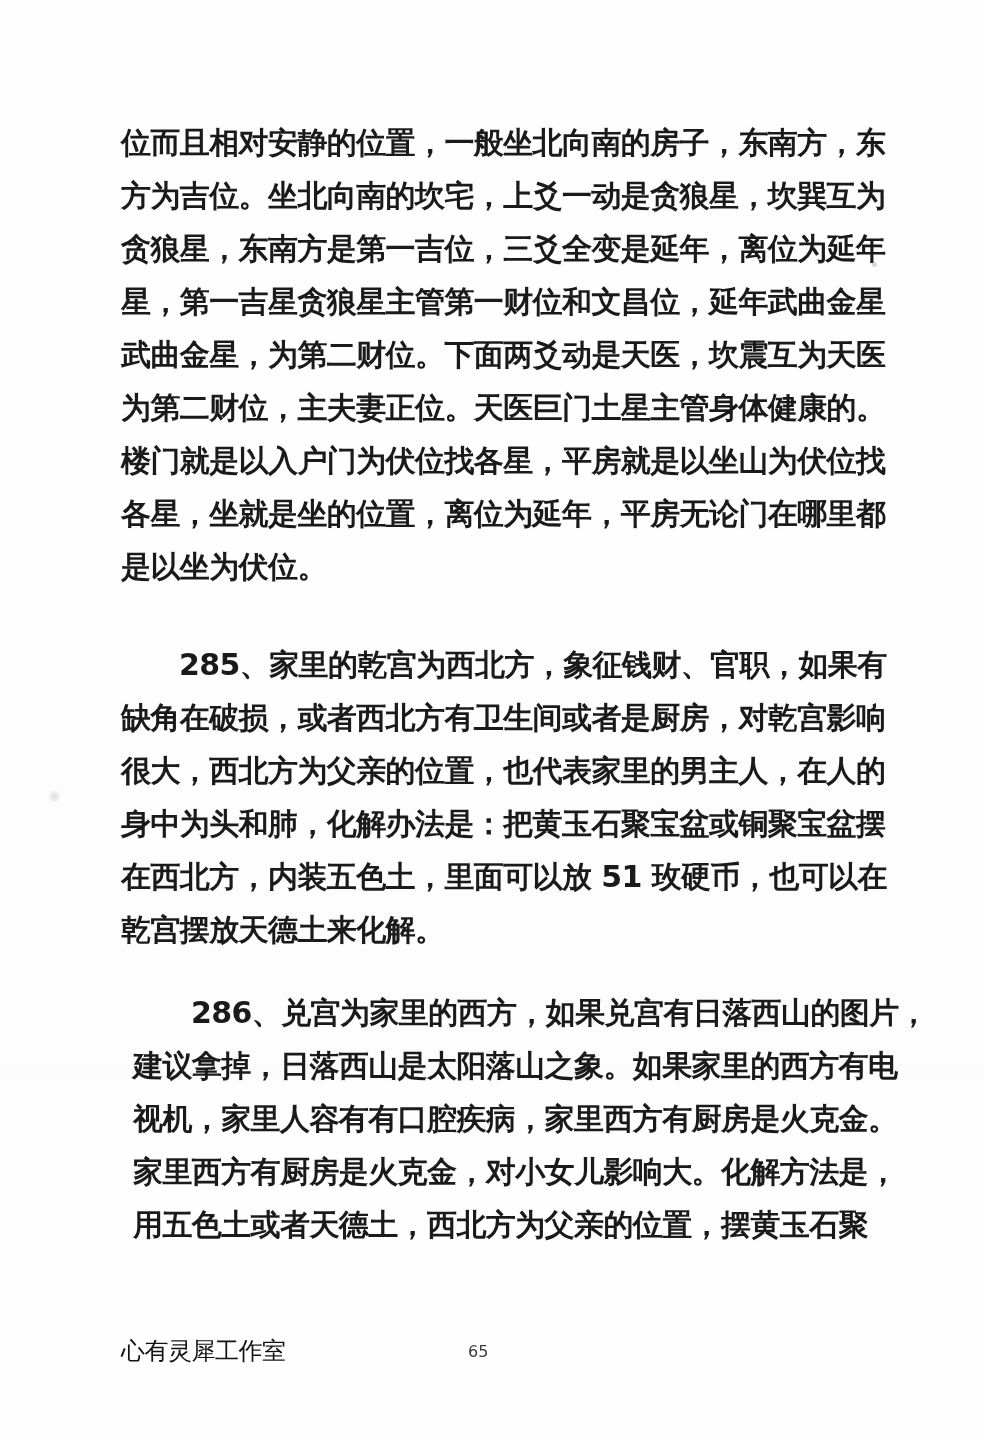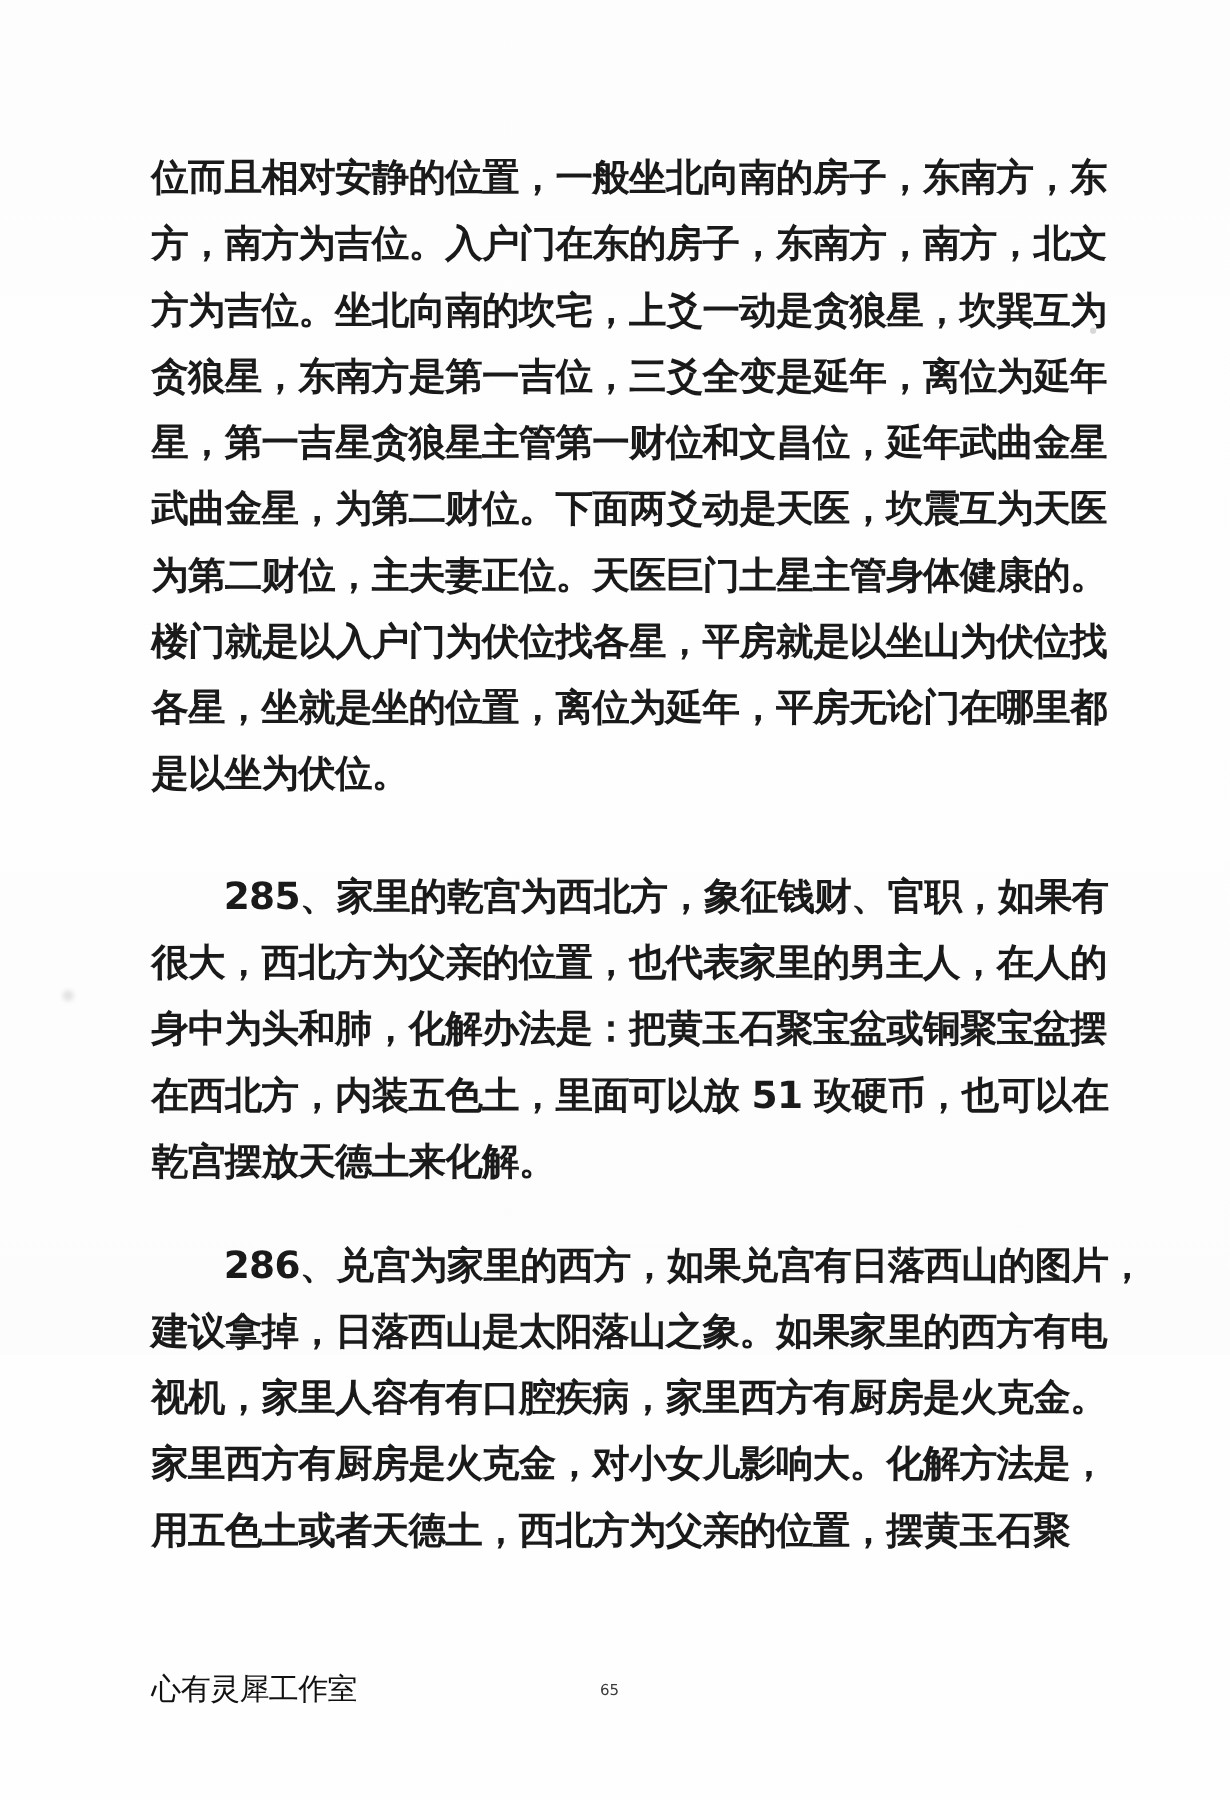--- a/index.html
+++ b/index.html
@@ -26,21 +26,21 @@
     left: 121px;
     top: 116px;
     width: 790px;
     color: #1a1a1a;
   }
   .para {
     margin: 0;
     padding: 0;
   }
   .para + .para-285 { margin-top: 45px; }
-  .para + .para-286 { margin-top: 30px; }
+  .para + .para-286 { margin-top: 30px; margin-left: 12px; }
   .line {
     font-size: 30px;
     line-height: 53px;
     font-weight: 700;
     letter-spacing: -0.6px;
     white-space: nowrap;
     color: #1a1a1a;
   }
   .line.first-indent {
     padding-left: 58px;
@@ -50,23 +50,23 @@
     left: 121px;
     top: 1336px;
     font-size: 24px;
     line-height: 30px;
     font-weight: 400;
     letter-spacing: -0.5px;
     color: #111111;
   }
   .page-number {
     position: absolute;
-    left: 480px;
+    left: 468px;
     top: 1340px;
-    font-size: 12px;
+    font-size: 16px;
     line-height: 24px;
     font-weight: 400;
     color: #3c3c3c;
   }
   .speck {
     position: absolute;
     border-radius: 50%;
     pointer-events: none;
   }
   .speck-1 {
@@ -90,33 +90,33 @@
 </style>
 </head>
 <body>
 
 <div class="page">
 
   <div class="content">
 
     <div class="para para-cont">
       <div class="line">位而且相对安静的位置，一般坐北向南的房子，东南方，东</div>
-      <div class="line">方，南方为吉位。入户门在东的房子，东南方，南方，北文</div>
       <div class="line">方为吉位。坐北向南的坎宅，上爻一动是贪狼星，坎巽互为</div>
       <div class="line">贪狼星，东南方是第一吉位，三爻全变是延年，离位为延年</div>
       <div class="line">星，第一吉星贪狼星主管第一财位和文昌位，延年武曲金星</div>
       <div class="line">武曲金星，为第二财位。下面两爻动是天医，坎震互为天医</div>
       <div class="line">为第二财位，主夫妻正位。天医巨门土星主管身体健康的。</div>
       <div class="line">楼门就是以入户门为伏位找各星，平房就是以坐山为伏位找</div>
       <div class="line">各星，坐就是坐的位置，离位为延年，平房无论门在哪里都</div>
       <div class="line">是以坐为伏位。</div>
     </div>
 
     <div class="para para-285">
       <div class="line first-indent">285、家里的乾宫为西北方，象征钱财、官职，如果有</div>
+      <div class="line">缺角在破损，或者西北方有卫生间或者是厨房，对乾宫影响</div>
       <div class="line">很大，西北方为父亲的位置，也代表家里的男主人，在人的</div>
       <div class="line">身中为头和肺，化解办法是：把黄玉石聚宝盆或铜聚宝盆摆</div>
       <div class="line">在西北方，内装五色土，里面可以放 51 玫硬币，也可以在</div>
       <div class="line">乾宫摆放天德土来化解。</div>
     </div>
 
     <div class="para para-286">
       <div class="line first-indent">286、兑宫为家里的西方，如果兑宫有日落西山的图片，</div>
       <div class="line">建议拿掉，日落西山是太阳落山之象。如果家里的西方有电</div>
       <div class="line">视机，家里人容有有口腔疾病，家里西方有厨房是火克金。</div>

